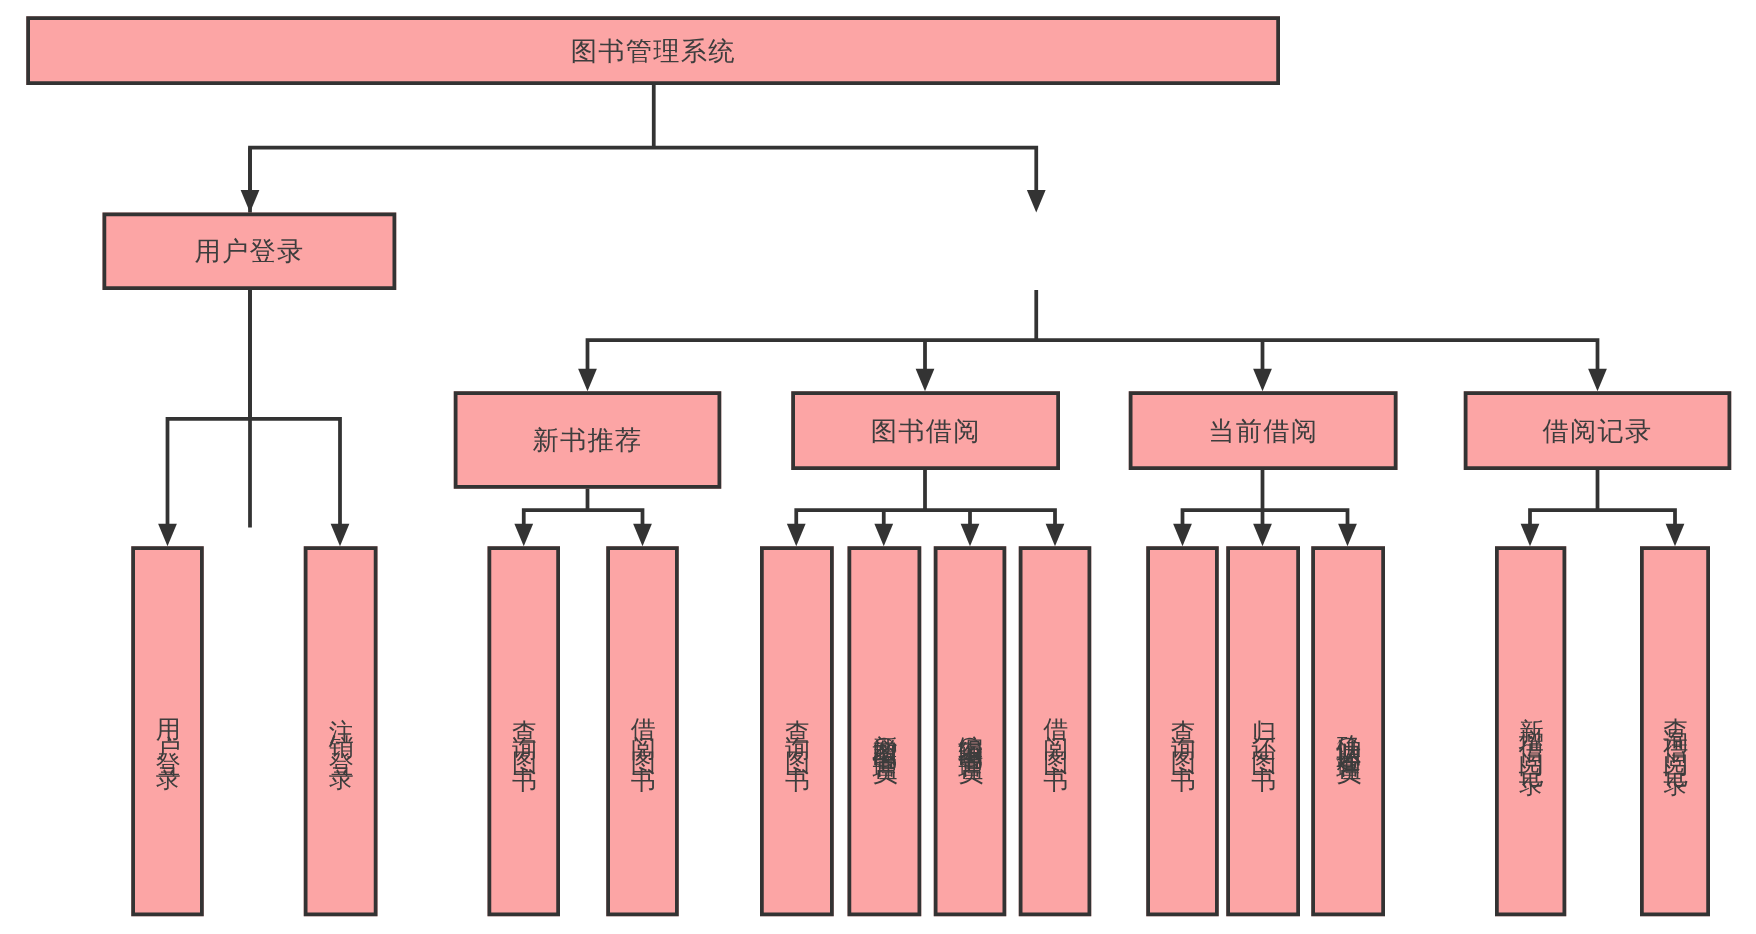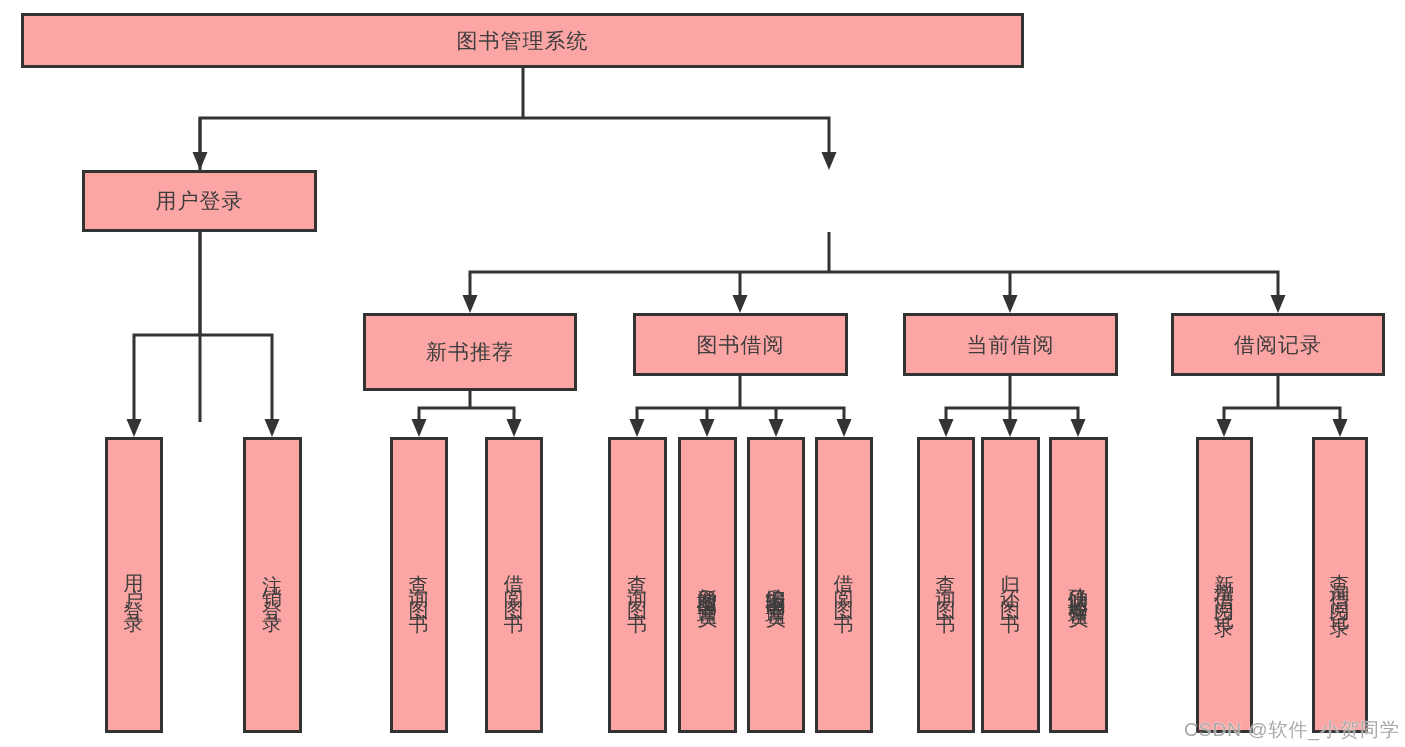--- a/index.html
+++ b/index.html
@@ -142,15 +142,14 @@
     <span class="vtext ls-sm">确认归还（管理员）</span>
   </div>
 
   <div class="node" style="left:1196px;top:437px;width:57px;height:296px;">
     <span class="vtext ls-md">新增借阅记录</span>
   </div>
   <div class="node" style="left:1312px;top:437px;width:56px;height:296px;">
     <span class="vtext ls-md">查询借阅记录</span>
   </div>
 
-  <div class="watermark">CSDN @软件_小贺同学</div>
 
 </div>
 
 </body></html>

